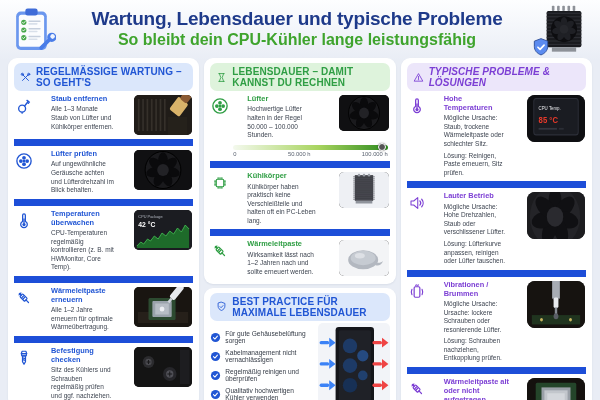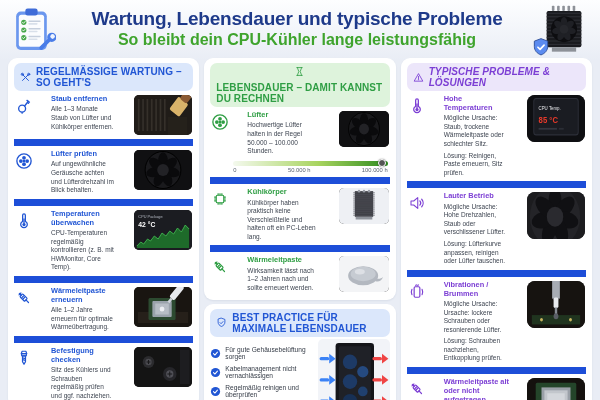--- a/index.html
+++ b/index.html
@@ -22,21 +22,21 @@
   
   .columns { display:flex; gap:5px; padding:2px 8px 0; flex:1; }
   .col { width:193px; display:flex; flex-direction:column; gap:4px; }
   .card { background:#fff; border-radius:9px; padding:5px 6px 3px; box-shadow:0 1px 2px rgba(30,50,90,.08); }
 
   .pill { display:flex; align-items:center; gap:5px; border-radius:7px; padding:3px 6px;
           font-weight:bold; font-size:10px; letter-spacing:.1px; }
   .pill .pill-icon { width:11px; height:11px; flex:0 0 11px; }
   .pill .pill-icon svg { width:100%; height:100%; display:block; }
   .p-blue   { background:var(--blue_pill,#dbe7fb);   color:var(--blue,#2156d4); }
-  .p-green  { background:var(--green_pill,#def3dc);  color:var(--green_text,#2f9e44);flex-direction:column; }
+  .p-green  { background:var(--green_pill,#def3dc);  color:var(--green_text,#2f9e44); }
   .p-purple { background:var(--purple_pill,#ece6fa); color:var(--purple,#7c3fd4);font-style:italic; }
 
   .list > div + .mrow { border-top:7px solid #1d4ed8; }
   .mrow { display:flex; gap:18px; padding:4px 1px; align-items:flex-start; }
   .icon-cell { width:18px; height:18px; flex:0 0 18px; margin-top:2px; }
   .icon-cell svg { width:100%; height:100%; display:block; }
   .acc-blue .icon-cell, .acc-blue .ttl { color:var(--blue,#2156d4); }
   .acc-green .icon-cell, .acc-green .ttl { color:var(--green_text,#2f9e44); }
   .acc-purple .icon-cell, .acc-purple .ttl { color:var(--purple,#7c3fd4); }
   .txt { flex:1; min-width:0; }

